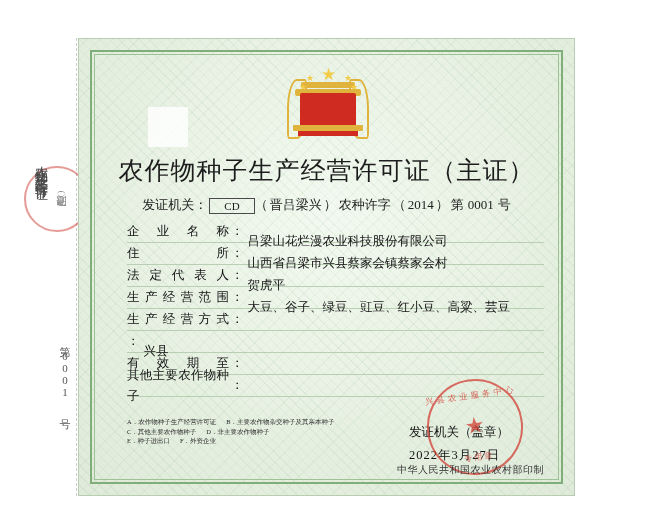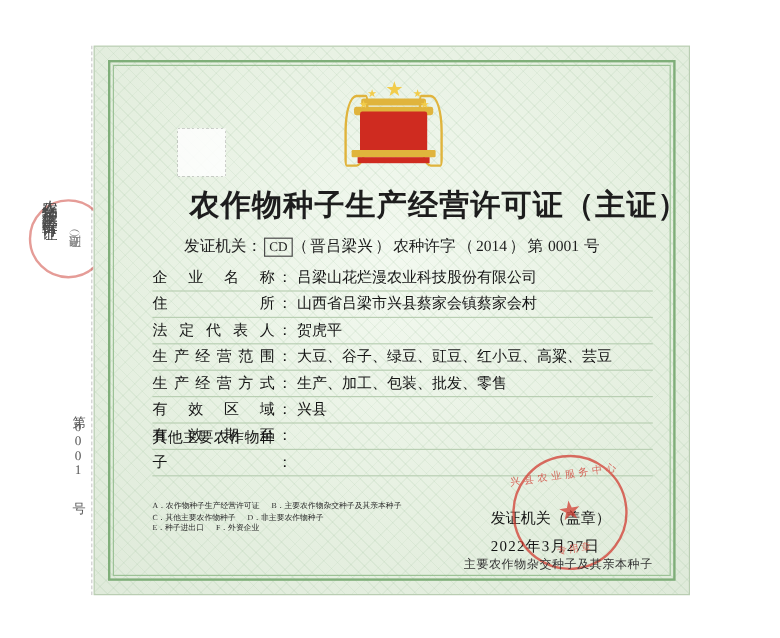--- a/index.html
+++ b/index.html
@@ -221,60 +221,60 @@
     background-image:
       linear-gradient(45deg, rgba(255,255,255,0.45) 25%, transparent 25%, transparent 75%, rgba(255,255,255,0.45) 75%);
     background-size: 8px 8px;
   }
 
   .title {
     position: absolute;
     left: 0;
     right: 0;
     top: 115px;
-    text-align: right;
+    text-align: center;
     font-family: "Liberation Serif", serif;
     font-size: 25px;
-    font-weight: bold;
+    font-weight: normal;
     letter-spacing: 1px;
     color: #1d1d1d;
   }
   .license-no-row {
     position: absolute;
     left: 0;
     right: 0;
     top: 157px;
     text-align: center;
     font-family: "Liberation Serif", serif;
     font-size: 13px;
     color: #1d1d1d;
   }
   .license-no-row .seg { margin: 0 2px; }
   .license-no-row .box {
     display: inline-block;
     border: 1px solid #4a4a4a;
-    padding: 0 3px;
+    padding: 0 14px;
     font-size: 11px;
     line-height: 14px;
     vertical-align: middle;
   }
   .license-no-row .paren { font-size: 13px; }
 
   .fields {
     position: absolute;
     left: 48px;
     top: 182px;
     right: 30px;
     font-family: "Liberation Serif", serif;
     font-size: 12.5px;
     color: #141414;
   }
   .frow {
     display: flex;
-    align-items: flex-end;
+    align-items: center;
     height: 21px;
     border-bottom: 1px solid #b9cfb3;
   }
   .flabel {
     width: 104px;
     flex: 0 0 104px;
     text-align: justify;
     text-align-last: justify;
     padding-right: 2px;
     box-sizing: border-box;
@@ -428,24 +428,22 @@
         <div class="fvalue">贺虎平</div>
       </div>
       <div class="frow">
         <div class="flabel">生产经营范围</div>
         <div class="fcolon">：</div>
         <div class="fvalue">大豆、谷子、绿豆、豇豆、红小豆、高粱、芸豆</div>
       </div>
       <div class="frow">
         <div class="flabel">生产经营方式</div>
         <div class="fcolon">：</div>
-        <div class="fvalue">生产、加工、包装、批发、零售</div>
-      </div>
-      <div class="frow">
-        <div class="flabel">有效区域</div>
+      </div>
+      <div class="frow">
         <div class="fcolon">：</div>
         <div class="fvalue">兴县</div>
       </div>
       <div class="frow">
         <div class="flabel">有效期至</div>
         <div class="fcolon">：</div>
       </div>
       <div class="frow">
         <div class="flabel">其他主要农作物种子</div>
         <div class="fcolon">：</div>
@@ -471,15 +469,15 @@
       <span>发证机关</span><span>（</span><span>盖章</span><span>）</span>
     </div>
     <div class="issue-date">2022年3月27日</div>
 
     <div class="seal">
       <div class="arc-top">兴县农业服务中心</div>
       <div class="star">★</div>
       <div class="arc-bot">专用章</div>
     </div>
 
-    <div class="footer">主要农作物杂交种子及其亲本种子</div>
+    <div class="footer">中华人民共和国农业农村部印制</div>
   </div>
 </div>
 
 </body></html>

